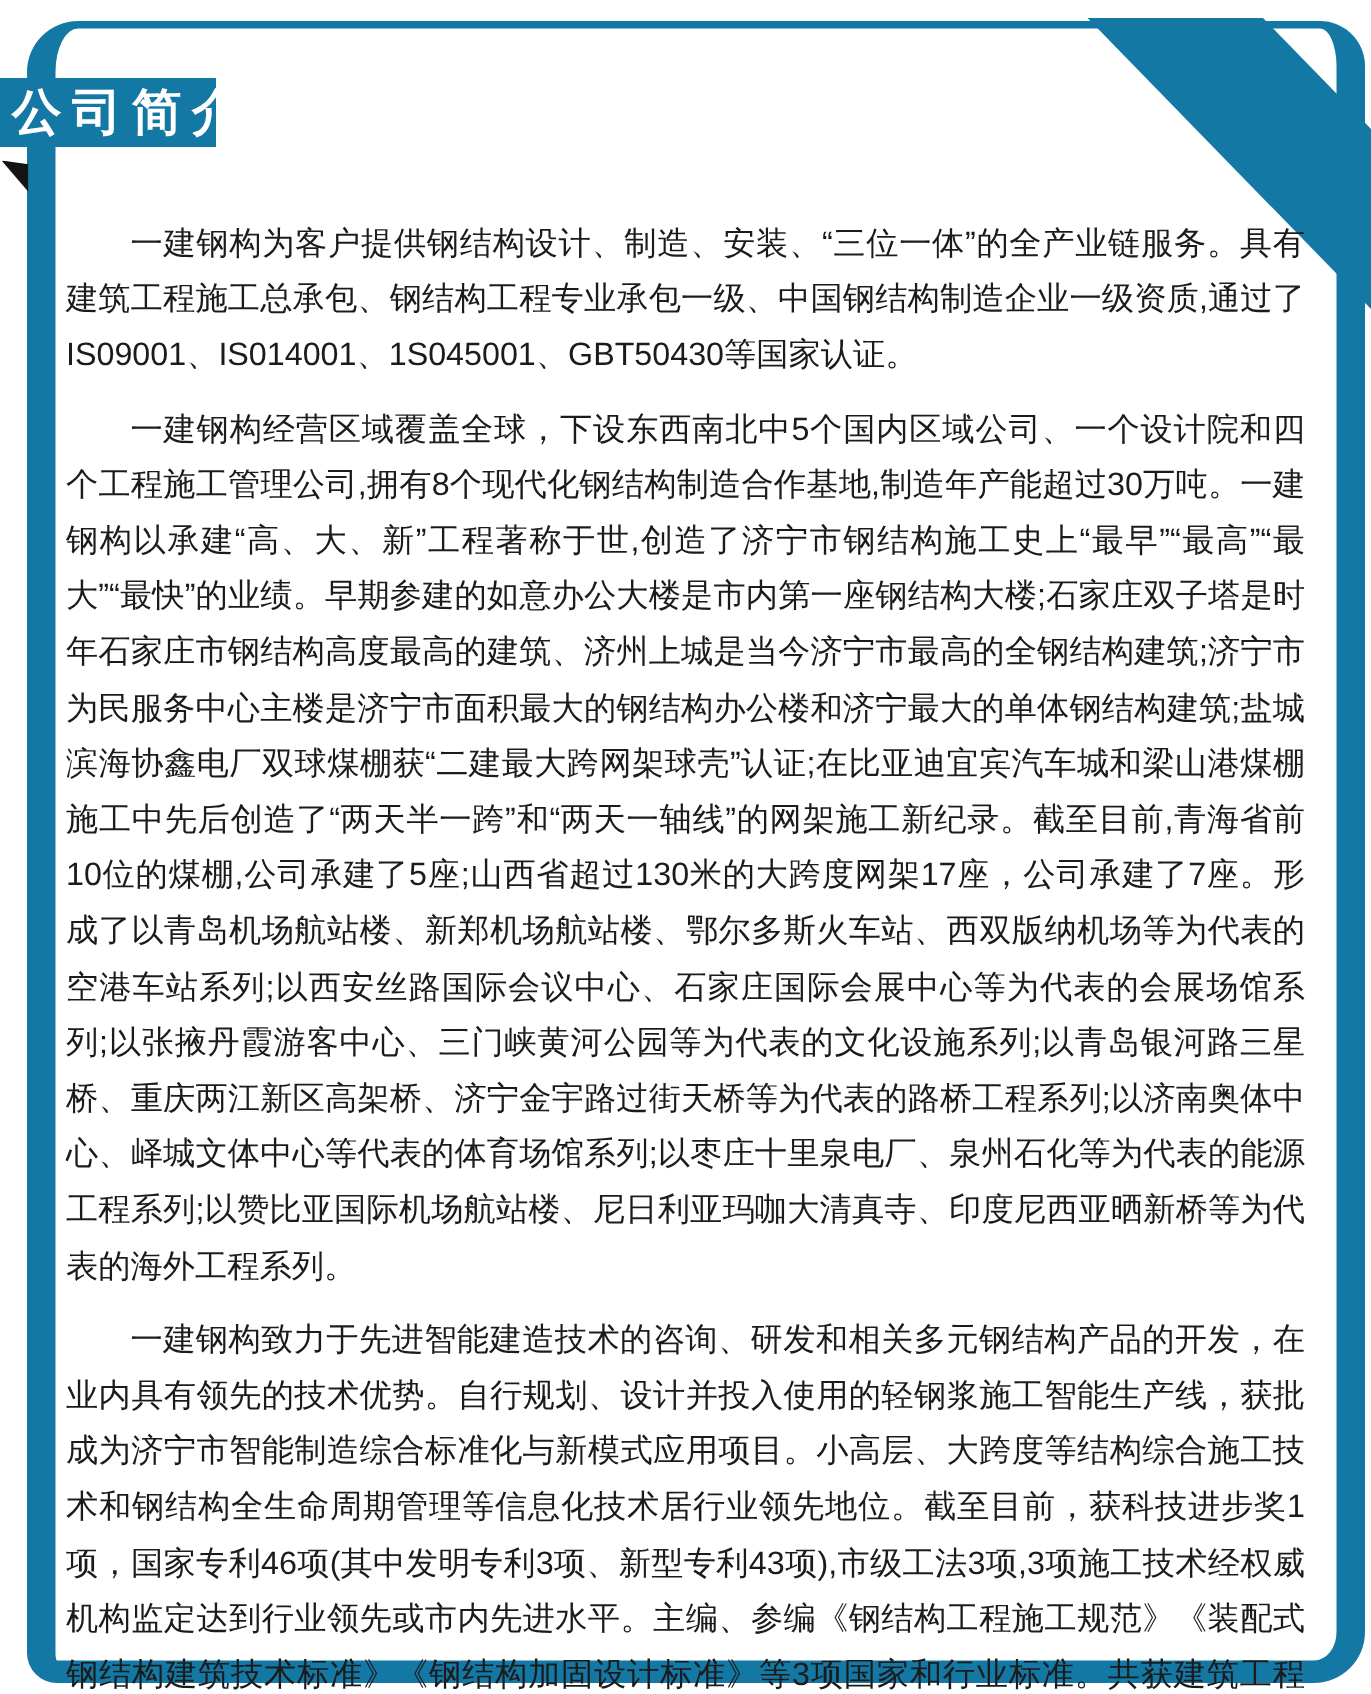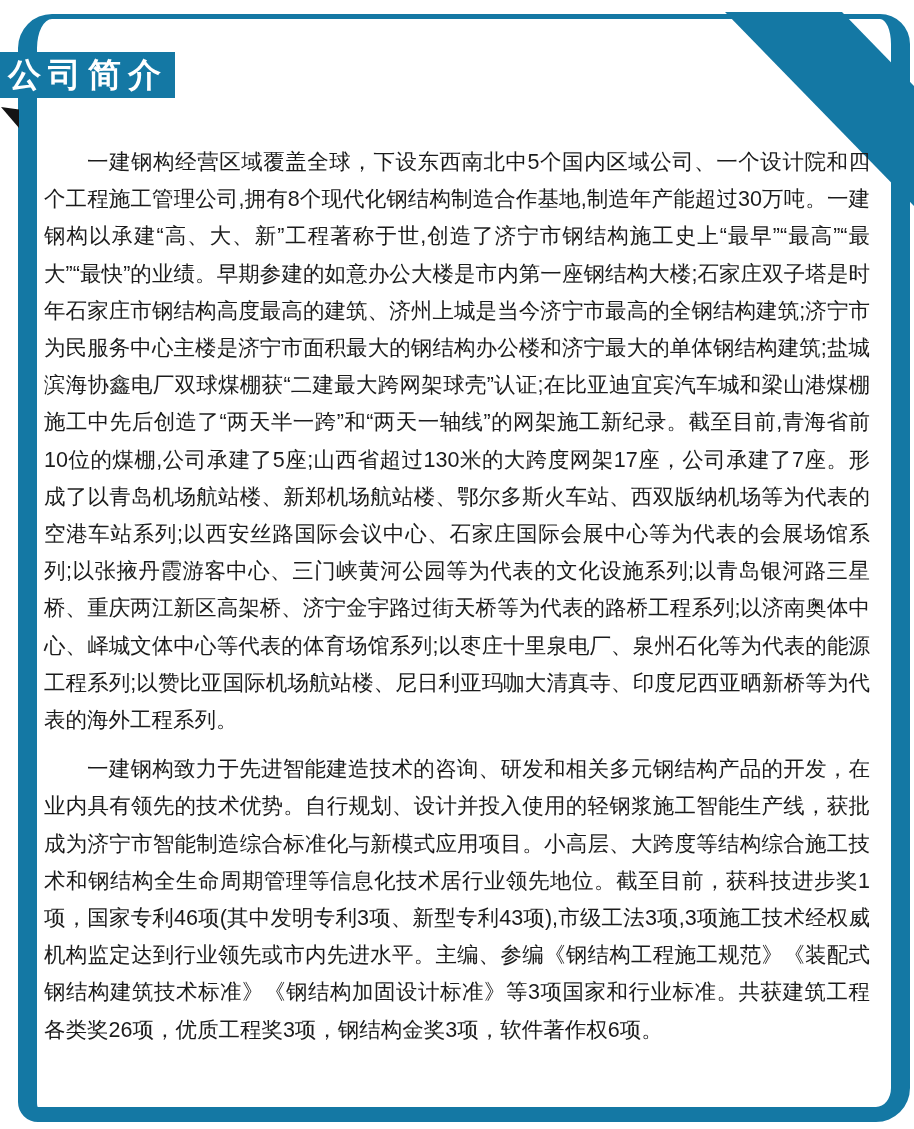--- a/index.html
+++ b/index.html
@@ -29,21 +29,21 @@
     right: 0; top: 0;
     width: 300px; height: 300px;
     background: var(--accent);
     clip-path: polygon(111px 12px, 228px 12px, 300px 86px, 300px 206px);
   }
 
   
   .title-badge {
     position: absolute;
     left: 0; top: 52px;
-    width: 175px; height: 46px;
+    width: 144px; height: 46px;
     background: var(--accent);
     color: #ffffff;
     font-family: "DejaVu Serif", serif;
     font-weight: bold;
     font-size: 33px;
     line-height: 46px;
     letter-spacing: 7px;
     padding-left: 8px;
     box-sizing: border-box;
     white-space: nowrap;
@@ -74,15 +74,16 @@
 </style>
 </head>
 <body style="--accent: #1478a4;">
 
 <div class="ribbon"></div>
 <div class="frame"></div>
 <div class="title-badge">公司简介</div>
 <div class="corner-triangle"></div>
 
 <div class="content">
+  <p>一建钢构为客户提供钢结构设计、制造、安装、“三位一体”的全产业链服务。具有建筑工程施工总承包、钢结构工程专业承包一级、中国钢结构制造企业一级资质,通过了IS09001、IS014001、1S045001、GBT50430等国家认证。</p>
   <p>一建钢构经营区域覆盖全球，下设东西南北中5个国内区域公司、一个设计院和四个工程施工管理公司,拥有8个现代化钢结构制造合作基地,制造年产能超过30万吨。一建钢构以承建“高、大、新”工程著称于世,创造了济宁市钢结构施工史上“最早”“最高”“最大”“最快”的业绩。早期参建的如意办公大楼是市内第一座钢结构大楼;石家庄双子塔是时年石家庄市钢结构高度最高的建筑、济州上城是当今济宁市最高的全钢结构建筑;济宁市为民服务中心主楼是济宁市面积最大的钢结构办公楼和济宁最大的单体钢结构建筑;盐城滨海协鑫电厂双球煤棚获“二建最大跨网架球壳”认证;在比亚迪宜宾汽车城和梁山港煤棚施工中先后创造了“两天半一跨”和“两天一轴线”的网架施工新纪录。截至目前,青海省前10位的煤棚,公司承建了5座;山西省超过130米的大跨度网架17座，公司承建了7座。形成了以青岛机场航站楼、新郑机场航站楼、鄂尔多斯火车站、西双版纳机场等为代表的空港车站系列;以西安丝路国际会议中心、石家庄国际会展中心等为代表的会展场馆系列;以张掖丹霞游客中心、三门峡黄河公园等为代表的文化设施系列;以青岛银河路三星桥、重庆两江新区高架桥、济宁金宇路过街天桥等为代表的路桥工程系列;以济南奥体中心、峄城文体中心等代表的体育场馆系列;以枣庄十里泉电厂、泉州石化等为代表的能源工程系列;以赞比亚国际机场航站楼、尼日利亚玛咖大清真寺、印度尼西亚晒新桥等为代表的海外工程系列。</p>
   <p>一建钢构致力于先进智能建造技术的咨询、研发和相关多元钢结构产品的开发，在业内具有领先的技术优势。自行规划、设计并投入使用的轻钢浆施工智能生产线，获批成为济宁市智能制造综合标准化与新模式应用项目。小高层、大跨度等结构综合施工技术和钢结构全生命周期管理等信息化技术居行业领先地位。截至目前，获科技进步奖1项，国家专利46项(其中发明专利3项、新型专利43项),市级工法3项,3项施工技术经权威机构监定达到行业领先或市内先进水平。主编、参编《钢结构工程施工规范》《装配式钢结构建筑技术标准》《钢结构加固设计标准》等3项国家和行业标准。共获建筑工程各类奖26项，优质工程奖3项，钢结构金奖3项，软件著作权6项。</p>
 </div>
 
 </body></html>

